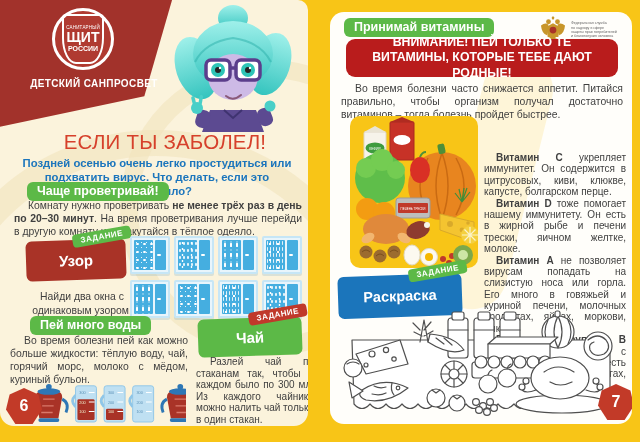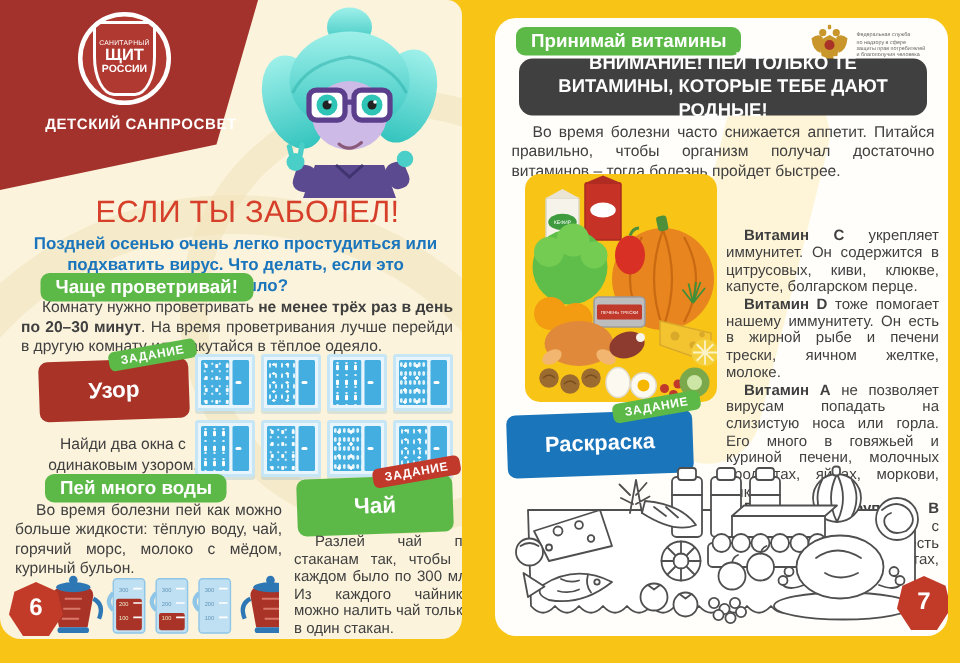--- a/index.html
+++ b/index.html
@@ -13,21 +13,21 @@
   .wm2{width:260px;height:260px;left:120px;top:60px;border-width:18px;}
   .red-banner{position:absolute;left:0;top:0;width:185px;height:132px;background:#A2322B;
               clip-path:polygon(0 0,93% 0,78% 73%,0 96%);}
   .logo-circle{position:absolute;left:52px;top:8px;width:62px;height:62px;border-radius:50%;
                background:#B03A31;border:3px solid #fff;box-sizing:border-box;
                display:flex;align-items:center;justify-content:center;}
   .shield{width:42px;height:50px;border:2px solid #fff;border-radius:4px 4px 14px 14px/4px 4px 26px 26px;
           box-sizing:border-box;display:flex;flex-direction:column;align-items:center;justify-content:center;
           color:#fff;text-align:center;line-height:1.05;}
   .shield .s1{font-size:4.5px;letter-spacing:.2px;}
-  .shield .s2{font-size:11px;font-weight:bold;}
+  .shield .s2{font-size:14px;font-weight:bold;}
   .shield .s3{font-size:7px;font-weight:bold;}
   .logo-banner{position:absolute;left:18px;top:78px;width:152px;text-align:center;color:#fff;
                font-weight:bold;font-size:10px;letter-spacing:.4px;}
   .char{position:absolute;left:170px;top:2px;}
   .page-title{position:absolute;left:25px;top:130px;width:280px;text-align:center;color:#D6402B;
               font-weight:normal;font-size:20.5px;letter-spacing:.2px;}
   .page-intro{position:absolute;left:12px;top:156px;width:290px;text-align:center;color:#1B75BC;
               font-weight:bold;font-size:11.3px;line-height:1.25;}
   .gbadge{display:inline-block;background:#5CB947;color:#fff;font-weight:bold;border-radius:6px;
           padding:2px 10px 3px;font-size:12.5px;}
@@ -65,21 +65,21 @@
              display:flex;align-items:center;justify-content:center;color:#fff;font-weight:bold;font-size:16px;}
   .pb-left{left:6px;top:388px;}
   
   .right-page{position:absolute;left:330px;top:12px;width:302px;height:412px;background:#FFFEFA;
               border-radius:14px;overflow:hidden;}
   .wm-bar{position:absolute;left:130px;top:40px;width:70px;height:260px;background:rgba(248,205,60,.18);
           border-radius:35px;transform:rotate(14deg);}
   .badge-vitamins{position:absolute;left:14px;top:6px;}
   .agency{position:absolute;left:208px;top:3px;display:flex;align-items:center;gap:3px;}
   .agency-caption{font-size:3.6px;color:#666;line-height:1.25;}
-  .warning{position:absolute;left:16px;top:27px;width:272px;height:38px;background:#404040;border-radius:9px;
+  .warning{position:absolute;left:16px;top:27px;width:272px;height:38px;background:#b91c1c;border-radius:9px;
            color:#fff;font-weight:bold;font-size:12.3px;text-align:center;line-height:1.25;
            display:flex;align-items:center;justify-content:center;box-sizing:border-box;padding:2px 8px;}
   .para-rintro{position:absolute;left:11px;top:70px;width:282px;}
   .food-box{position:absolute;left:20px;top:104px;width:128px;height:152px;background:#F8C517;border-radius:10px;}
   .vit-col{position:absolute;left:154px;top:92px;width:142px;margin-top:48px;}
   .vit-col .para{font-size:10px;line-height:1.14;text-indent:12px;}
   .sticker-color{left:8px;top:263px;width:124px;height:42px;background:#1B75BB;transform:rotate(-2deg);font-size:14.5px;}
   .coloring{position:absolute;left:6px;top:298px;}
   .pb-right{left:268px;top:372px;}
 </style>

